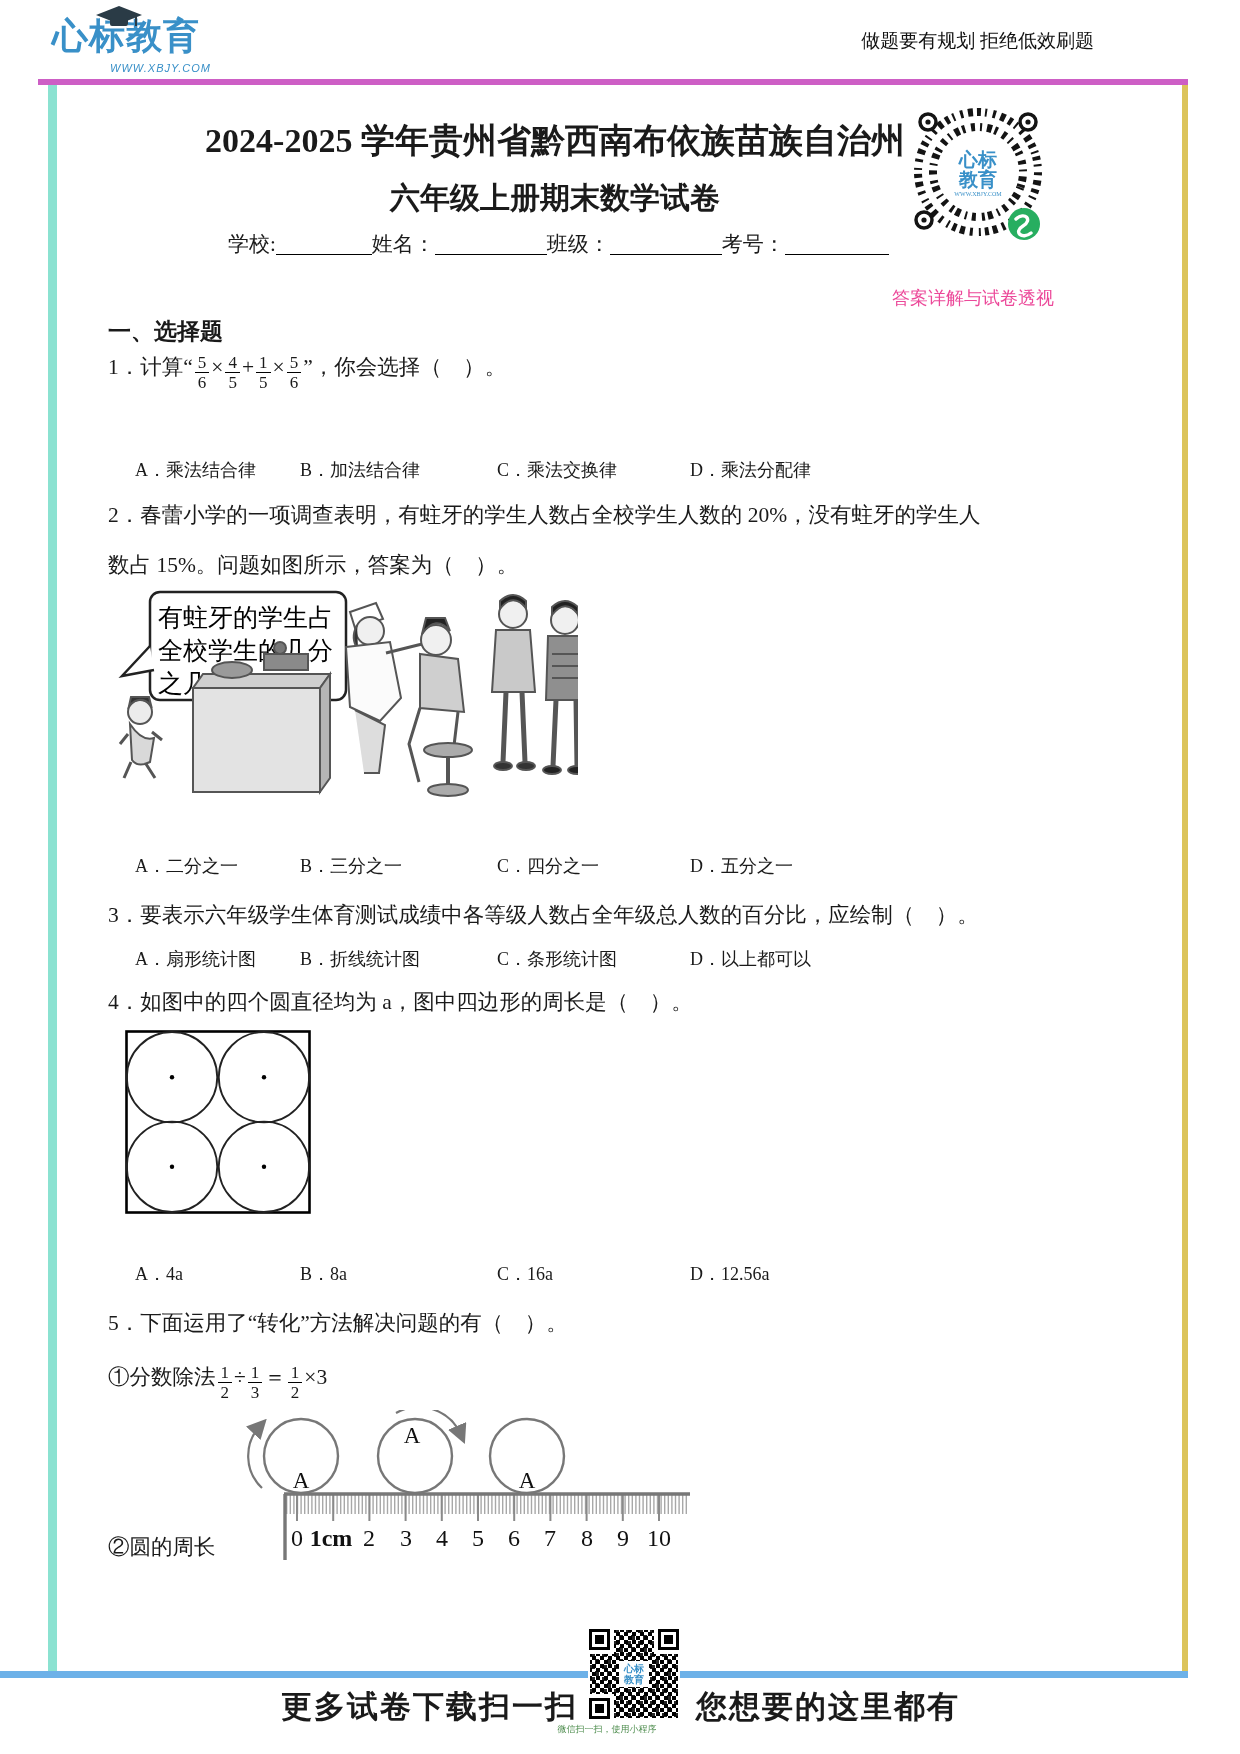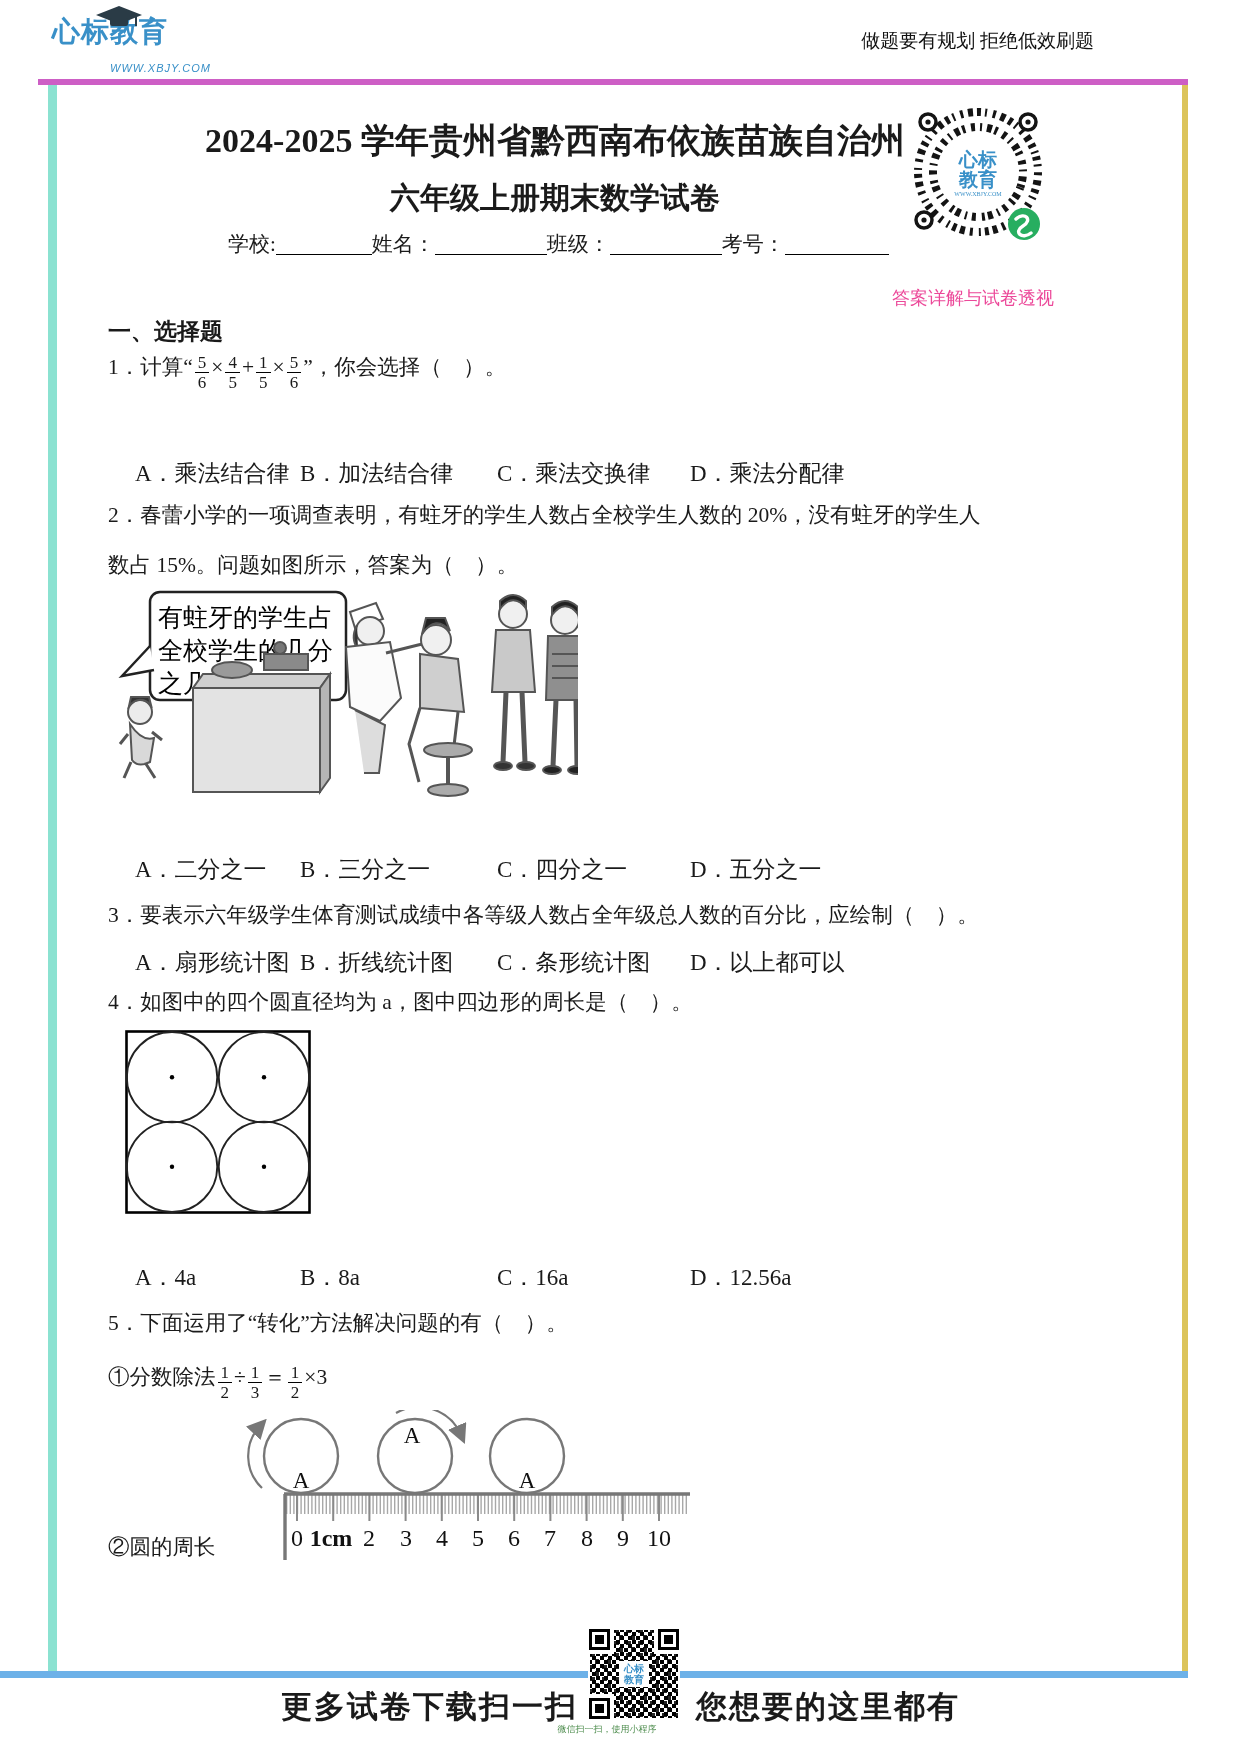--- a/index.html
+++ b/index.html
@@ -8,41 +8,41 @@
         font-family:"Liberation Serif","DejaVu Serif",serif;color:#1a1a1a;}
 
   
   .line-top{position:absolute;left:38px;top:79px;width:1150px;height:6px;background:#cd5ec5;}
   .border-left{position:absolute;left:48px;top:85px;width:9px;height:1586px;background:#8be2d1;}
   .border-right{position:absolute;left:1182px;top:85px;width:6px;height:1586px;background:#dcc45b;}
   .line-bottom{position:absolute;left:0;top:1671px;width:1188px;height:7px;background:#6db1e8;}
 
   
   .logo-main{position:absolute;left:52px;top:18px;font-family:"Liberation Sans","DejaVu Sans",sans-serif;
-             font-weight:bold;font-size:28px;line-height:1;color:#3990c8;letter-spacing:1px;}
+             font-weight:bold;font-size:36px;line-height:1;color:#3990c8;letter-spacing:1px;}
   .logo-sub{position:absolute;left:110px;top:62px;font-family:"Liberation Sans",sans-serif;
             font-style:italic;font-size:11px;color:#3990c8;letter-spacing:1px;}
   .cap-icon{position:absolute;left:96px;top:6px;}
   .slogan{position:absolute;right:146px;top:28px;font-size:19px;color:#111;}
 
   
   .title1{position:absolute;left:155px;top:118px;width:800px;text-align:center;
           font-size:34px;font-weight:bold;}
   .title2{position:absolute;left:155px;top:178px;width:800px;text-align:center;
           font-size:30px;font-weight:bold;}
   .form-row{position:absolute;left:228px;top:230px;font-size:21px;white-space:nowrap;}
   .blank{display:inline-block;border-bottom:1.6px solid #000;height:20px;vertical-align:-4px;}
   .qr-top{position:absolute;left:898px;top:96px;}
   .qr-top-caption{position:absolute;left:888px;top:286px;width:170px;text-align:center;font-size:18px;color:#ec4899;}
 
   
   .h-section{position:absolute;left:108px;top:316px;font-size:23px;font-weight:bold;}
   .qline{position:absolute;left:108px;font-size:21.5px;white-space:nowrap;}
   .row{position:absolute;left:0;top:0;width:1240px;height:32px;}
-  .opt{position:absolute;font-size:23px;white-space:nowrap;}
+  .opt{position:absolute;font-size:18px;white-space:nowrap;}
   .o1{left:135px}.o2{left:300px}.o3{left:497px}.o4{left:690px}
 
   .frac{display:inline-block;text-align:center;vertical-align:-14px;font-size:17px;line-height:1.12;margin:0 2px;}
   .frac .fn{display:block;border-bottom:1.6px solid #000;padding:0 3px;}
   .frac .fd{display:block;padding:0 3px;}
 
   .fig-dentist{position:absolute;left:118px;top:582px;}
   .fig-square{position:absolute;left:125px;top:1030px;}
   .fig-wheel{position:absolute;left:228px;top:1410px;}
 

